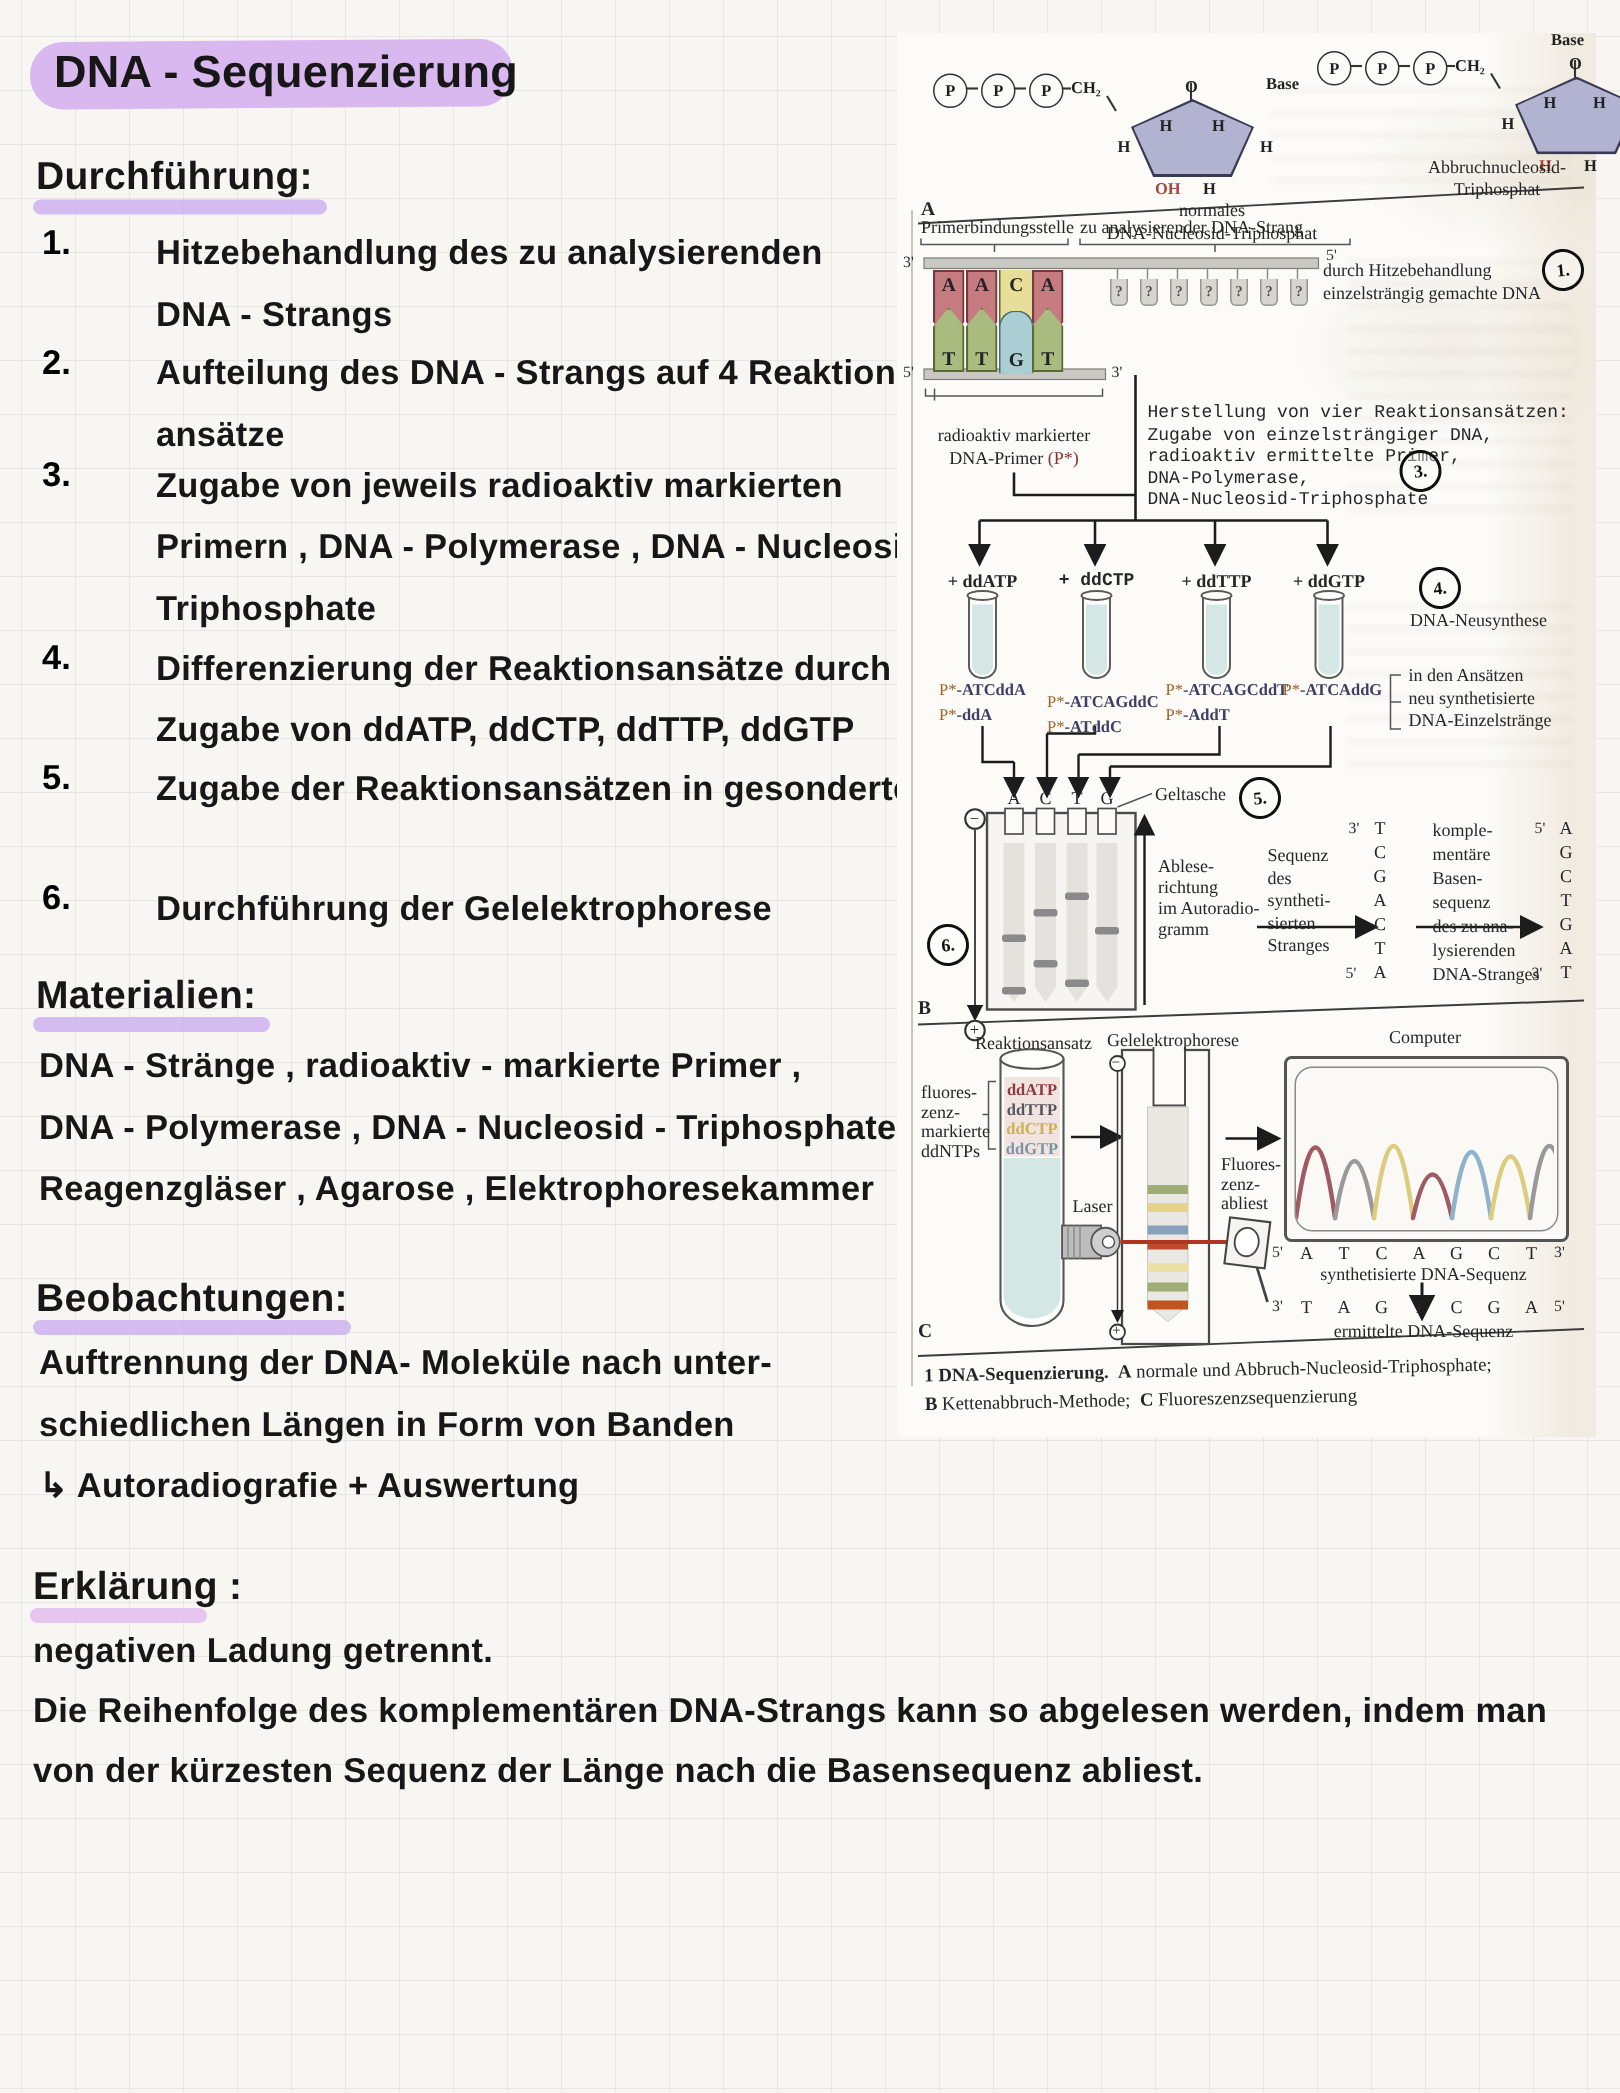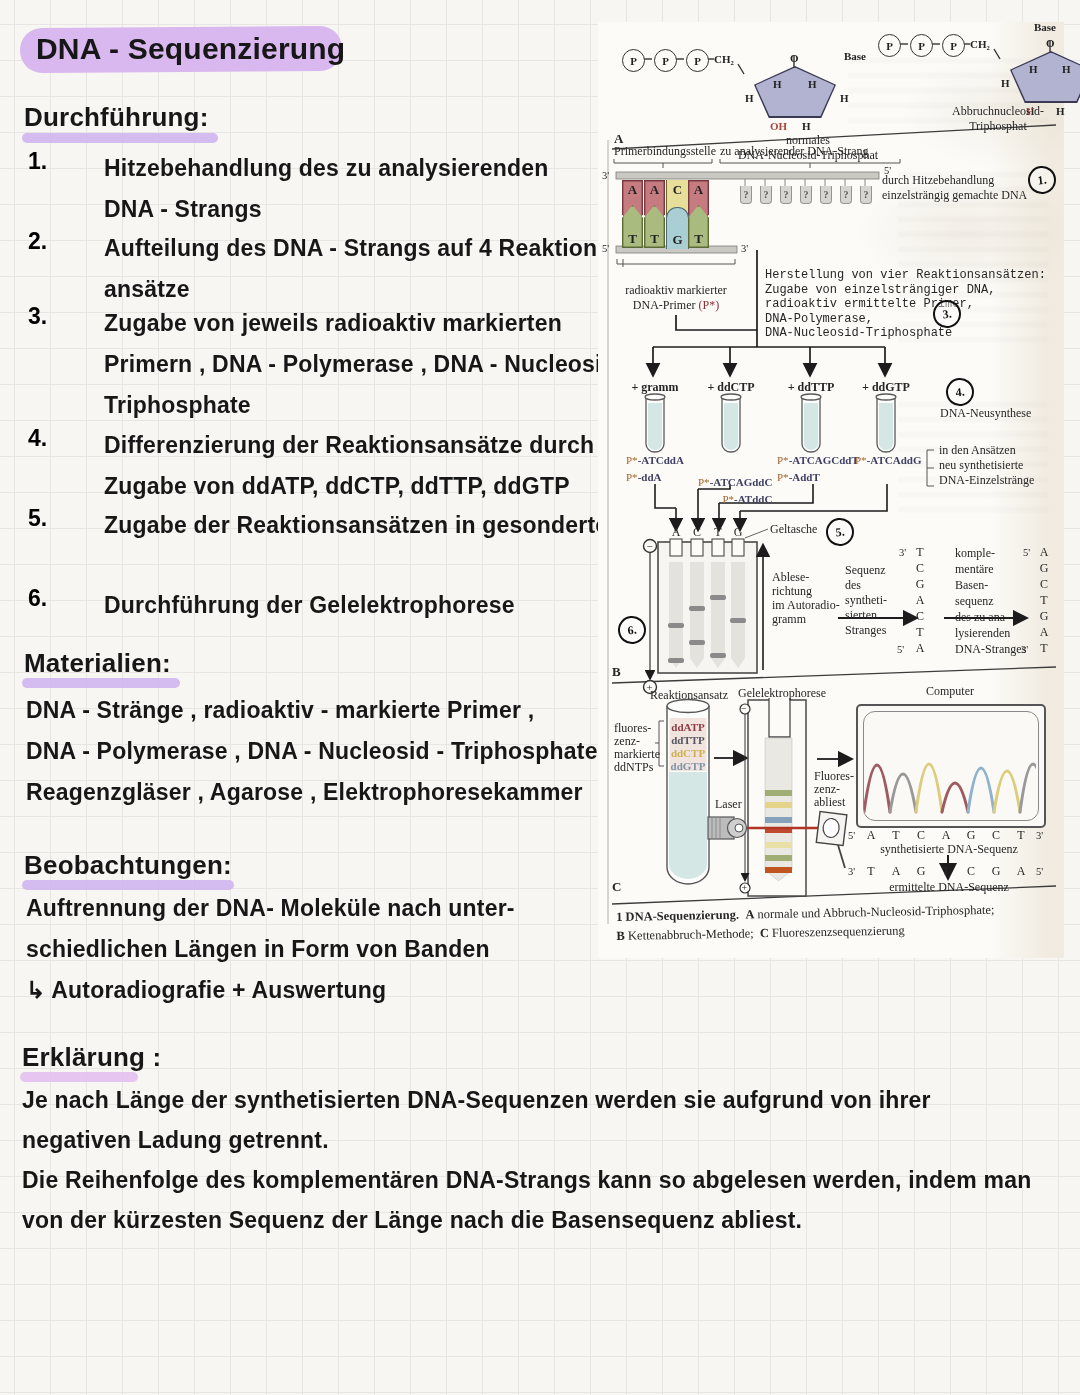--- a/index.html
+++ b/index.html
@@ -140,21 +140,20 @@
   <div class="hw hw-head" style="left:24px;top:850px;">Beobachtungen:</div>
   <div class="hw hw-body" style="left:26px;top:888px;">
     <div>Auftrennung der DNA- Moleküle nach unter-</div>
     <div>schiedlichen Längen in Form von Banden</div>
     <div>↳ Autoradiografie + Auswertung</div>
   </div>
 
   <div class="hl-bar" style="left:20px;top:1072px;width:118px;background:#e3bdee;"></div>
   <div class="hw hw-head" style="left:22px;top:1042px;">Erklärung :</div>
   <div class="hw" style="left:22px;top:1080px;font-size:23px;line-height:40px;font-weight:600;">
-    <div>Je nach Länge der synthetisierten DNA-Sequenzen werden sie aufgrund von ihrer</div>
     <div>negativen Ladung getrennt.</div>
     <div>Die Reihenfolge des komplementären DNA-Strangs kann so abgelesen werden, indem man</div>
     <div>von der kürzesten Sequenz der Länge nach die Basensequenz abliest.</div>
   </div>
 </div>
 
 <div class="figure">
   <div class="tint"></div>
   <div class="ghost" style="left:250px;top:36px;width:200px;height:70px;"></div>
   <div class="ghost" style="left:300px;top:150px;width:150px;height:180px;"></div>
@@ -420,29 +419,29 @@
       <div>Herstellung von vier Reaktionsansätzen:</div>
       <div>Zugabe von einzelsträngiger DNA,</div>
       <div>radioaktiv ermittelte Primer,</div>
       <div>DNA-Polymerase,</div>
       <div>DNA-Nucleosid-Triphosphate</div>
     </div>
     <span class="circ" style="left:335px;top:278px;">3.</span>
   </div>
 
   <div>
-    <span class="ft c bold" style="left:27px;top:358px;width:60px;">+ gramm</span>
-    <span class="ft c bold" style="left:103px;top:358px;width:60px;">+ ddCTP</span>
+    <span class="ft c bold" style="left:27px;top:358px;width:60px;">+ ddATP</span>
+    <span class="ft c bold" style="left:103px;top:358px;width:60px;font-family:Liberation Mono, monospace;">+ ddCTP</span>
     <span class="ft c bold" style="left:183px;top:358px;width:60px;">+ ddTTP</span>
     <span class="ft c bold" style="left:258px;top:358px;width:60px;">+ ddGTP</span>
     <div class="ft sm" style="left:28px;top:430px;line-height:17px;">
       <div><span class="pstar">P*</span><span class="seqp">-ATCddA</span></div>
       <div><span class="pstar">P*</span><span class="seqp">-ddA</span></div>
     </div>
-    <div class="ft sm" style="left:100px;top:452px;line-height:17px;text-align:right;">
+    <div class="ft sm" style="left:100px;top:438px;line-height:17px;">
       <div><span class="pstar">P*</span><span class="seqp">-ATCAGddC</span></div>
       <div><span class="pstar">P*</span><span class="seqp">-ATddC</span></div>
     </div>
     <div class="ft sm" style="left:179px;top:430px;line-height:17px;">
       <div><span class="pstar">P*</span><span class="seqp">-ATCAGCddT</span></div>
       <div><span class="pstar">P*</span><span class="seqp">-AddT</span></div>
     </div>
     <div class="ft sm" style="left:257px;top:430px;line-height:17px;">
       <div><span class="pstar">P*</span><span class="seqp">-ATCAddG</span></div>
     </div>

